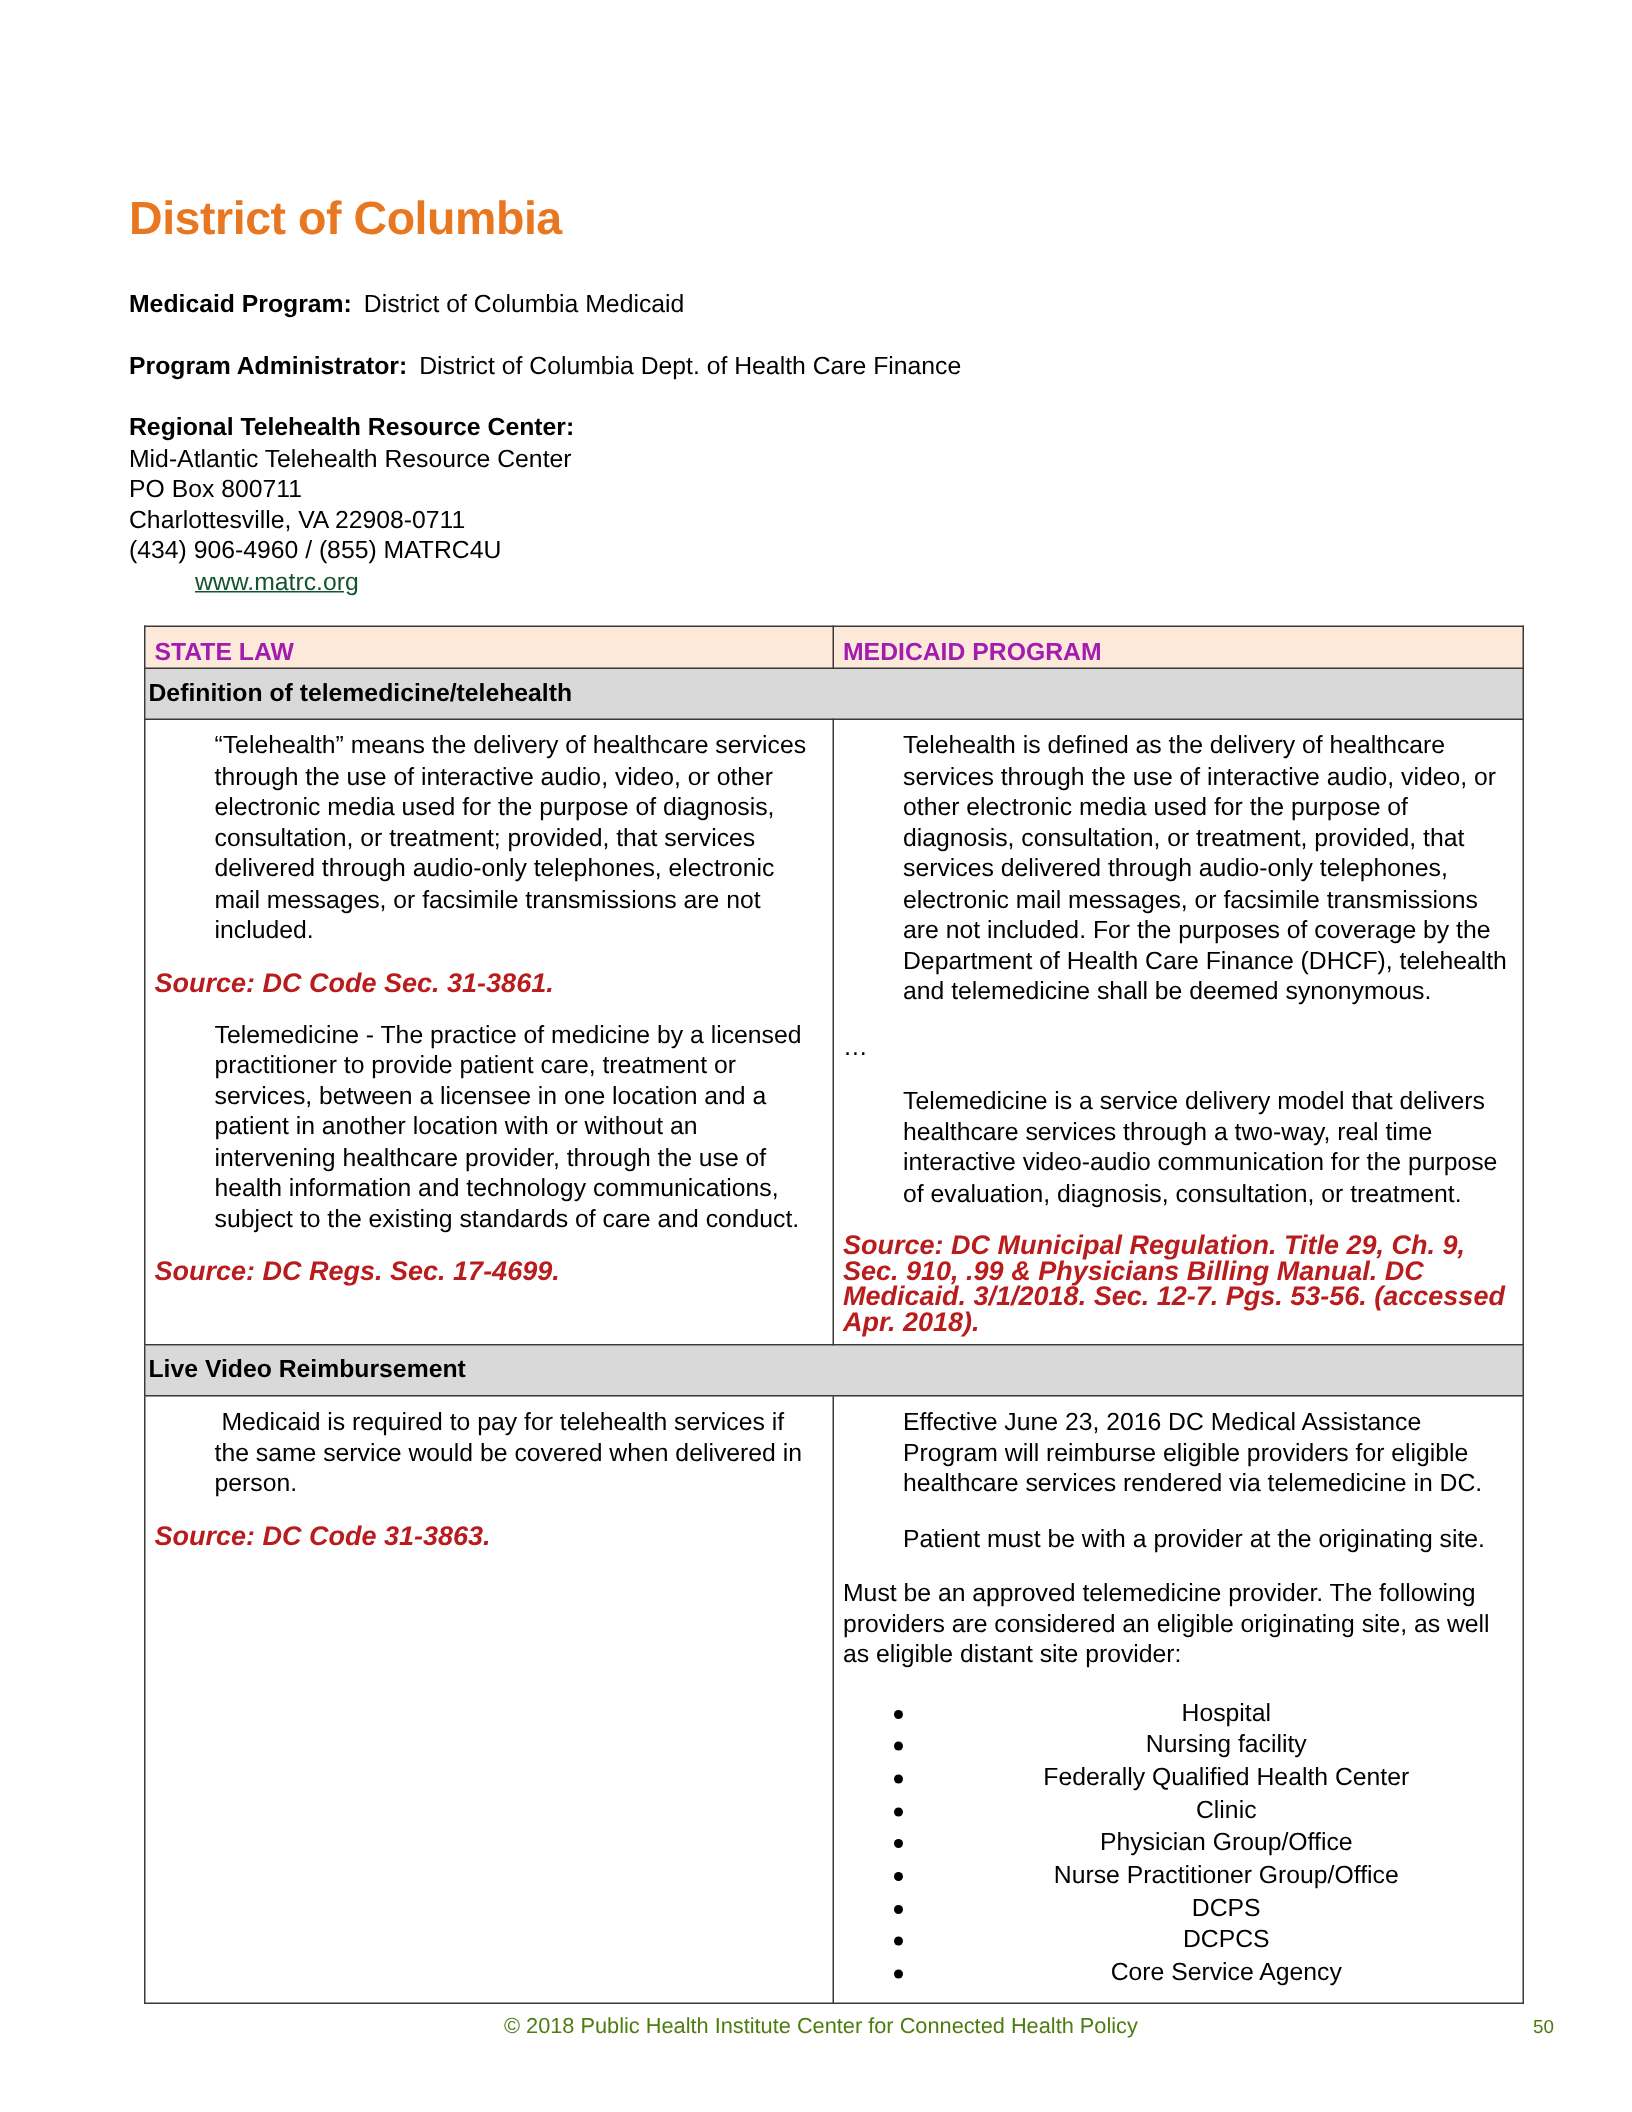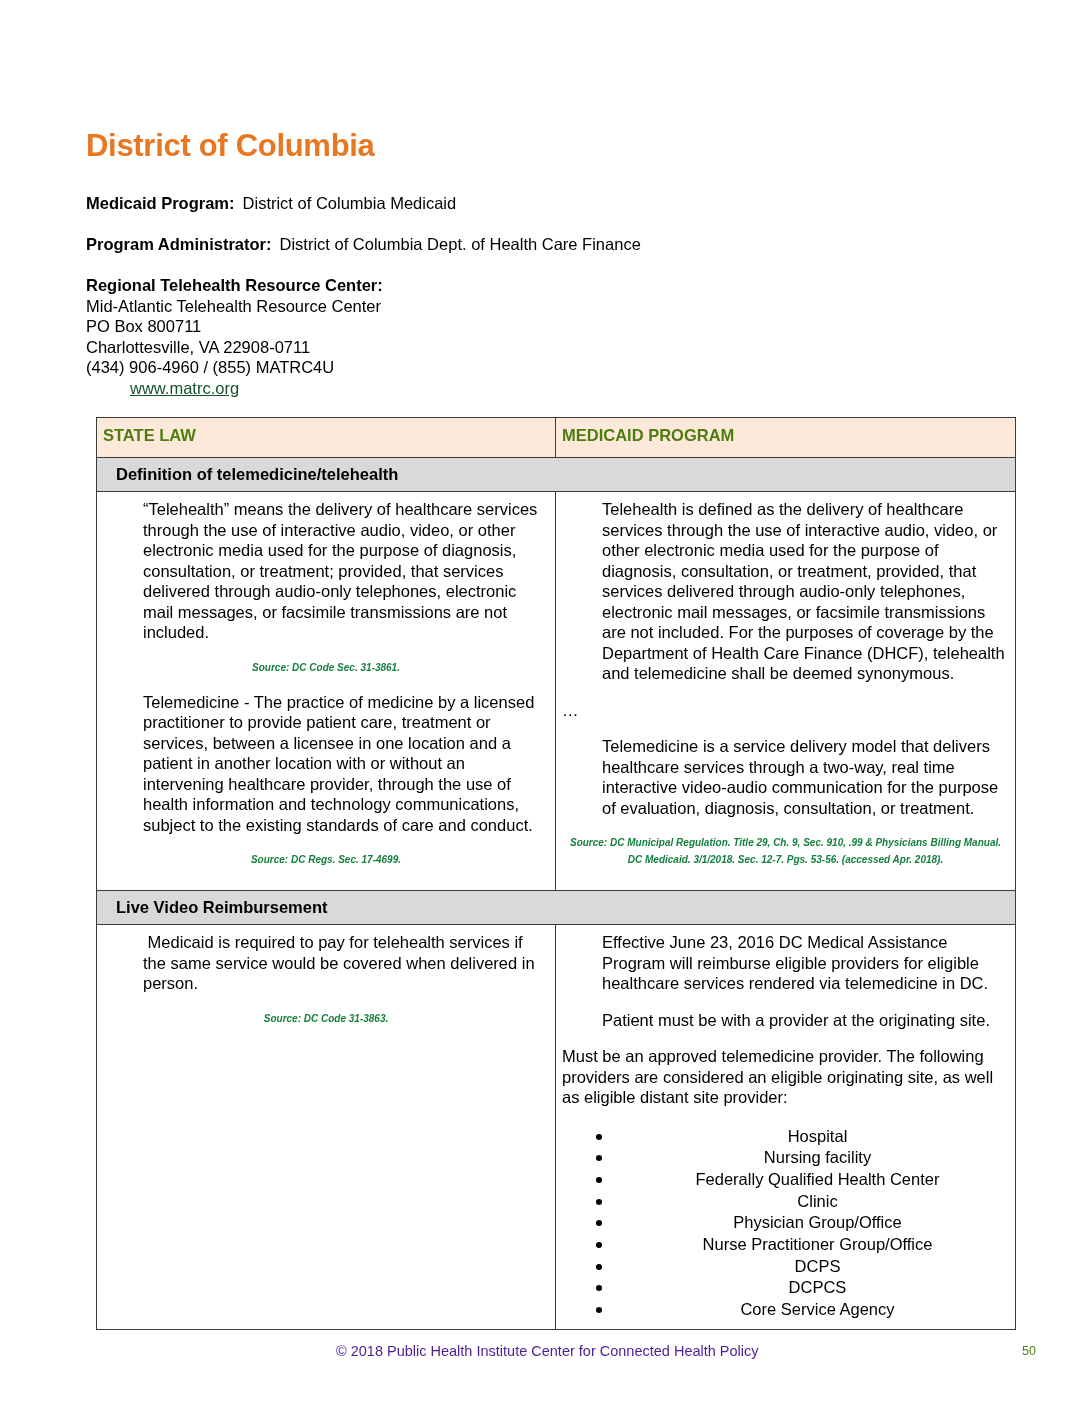--- a/index.html
+++ b/index.html
@@ -14,33 +14,33 @@
   .m1 { top: 193px; }
   .m2 { top: 234px; }
   .m3 { top: 275px; }
   .link { color: #14532d; text-decoration: underline; margin-left: 44px; }
 
   table.main { position: absolute; left: 96px; top: 417px; width: 919px; border-collapse: collapse; table-layout: fixed; }
   table.main td, table.main th { border: 1px solid #3a3a3a; vertical-align: top; text-align: left; }
   col.c1 { width: 459px; }
   col.c2 { width: 460px; }
 
-  th.hdr { background: #fde9d9; color: #4d7c0f; font-size: 16.5px; font-weight: bold; height: 17px; padding: 8px 6px 12px 6px; }
-  td.section { background: #d9d9d9; font-size: 16.5px; font-weight: bold; height: 34px; padding: 7px 6px 0 19px; }
+  th.hdr { background: #fde9d9; color: #a21caf; font-size: 16.5px; font-weight: bold; height: 17px; padding: 8px 6px 0 6px; }
+  td.section { background: #d9d9d9; font-size: 16.5px; font-weight: bold; height: 34px; padding: 7px 6px 0 2px; }
 
   td.cell { padding: 7px 6px 6px 6px; font-size: 16.5px; line-height: 20.5px; }
   .para { margin-bottom: 16px; margin-left: 40px; }
-  .src { color: #15803d; font-style: italic; font-weight: bold; font-size: 10px; line-height: 17px; margin-bottom: 16px; text-align: center; }
+  .src { color: #b91c1c; font-style: italic; font-weight: bold; font-size: 18px; line-height: 17px; margin-bottom: 16px; }
   .ell { margin-bottom: 16px; }
 
   ul.bullets { list-style: none; margin: 0 0 2px 0; text-align: center; }
   ul.bullets li { position: relative; padding-left: 64px; line-height: 21.7px; }
   ul.bullets li .dot { position: absolute; left: 34px; top: 8px; width: 6px; height: 6px; border-radius: 50%; background: #000; }
 
-  .footer { position: absolute; left: 336px; top: 1343px; font-size: 14.5px; color: #4c1d95; }
+  .footer { position: absolute; left: 336px; top: 1343px; font-size: 14.5px; color: #4d7c0f; }
   .pageno { position: absolute; left: 1022px; top: 1344px; font-size: 12.5px; color: #4d7c0f; }
 </style>
 </head>
 <body>
 
 <div class="title">District of Columbia</div>
 
 <div class="meta m1">
   <b>Medicaid Program:</b><span class="val">District of Columbia Medicaid</span>
 </div>

